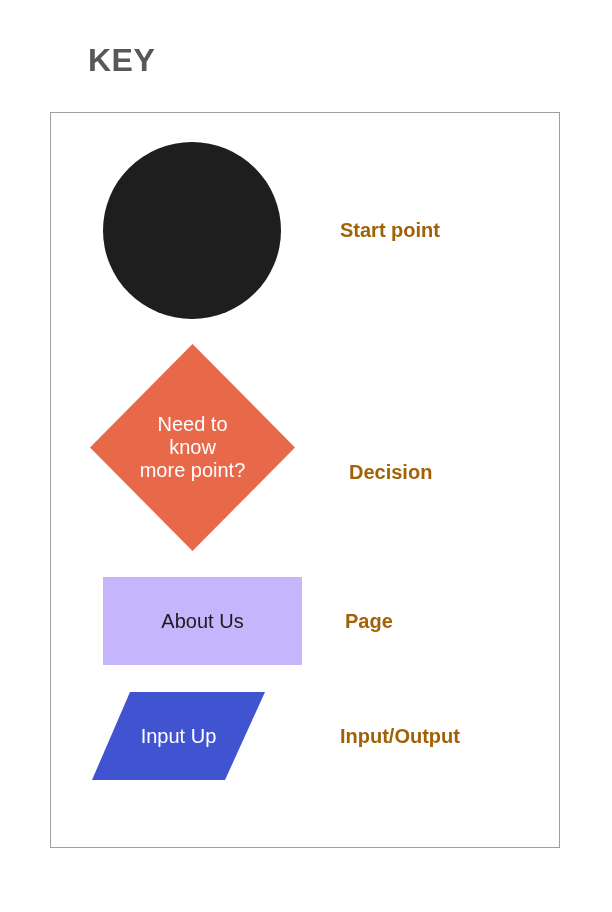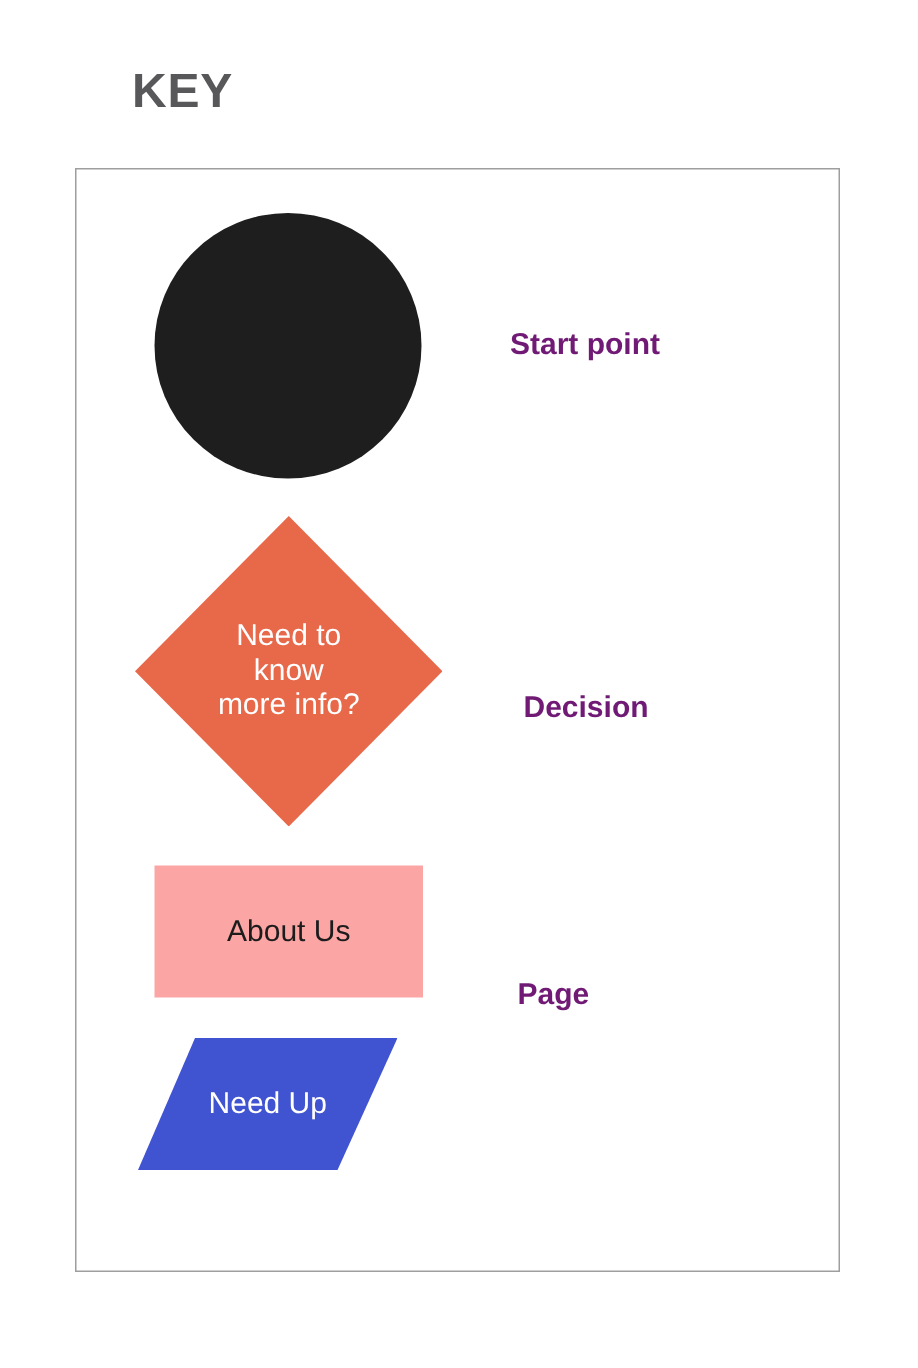--- a/index.html
+++ b/index.html
@@ -63,67 +63,68 @@
     left: 90px;
     top: 344px;
     width: 205px;
     height: 207px;
     background: #E8684A;
     clip-path: polygon(50% 0%, 100% 50%, 50% 100%, 0% 50%);
   }
   .shape.rectangle {
     left: 103px;
     top: 577px;
-    width: 179px;
+    width: 199px;
     height: 88px;
-    background: #fca5a5;
+    background: #c4b5fd;
   }
   .shape.parallelogram {
     left: 92px;
     top: 692px;
     width: 173px;
     height: 88px;
     background: #4053D0;
     clip-path: polygon(38px 0px, 173px 0px, 133px 88px, 0px 88px);
   }
 
   .label {
     position: absolute;
     font-size: 20px;
     font-weight: bold;
     line-height: 24px;
-    color: #701a75;
+    color: #a16207;
     white-space: nowrap;
   }
   .label-start    { left: 340px; top: 218px; }
   .label-decision { left: 349px; top: 460px; }
-  .label-page     { left: 345px; top: 609px; margin-top: 42px; }
+  .label-page     { left: 345px; top: 609px; }
   .label-io       { left: 340px; top: 724px; }
 </style>
 </head>
 <body>
 
 <div class="page">
 
   <h1 class="title">KEY</h1>
 
   <div class="key-box"></div>
 
   <div class="shape circle"></div>
   <div class="label label-start">Start point</div>
 
   <div class="shape diamond">
     <span class="shape-text">Need to
 know
-more info?</span>
+more point?</span>
   </div>
   <div class="label label-decision">Decision</div>
 
   <div class="shape rectangle">
     <span class="shape-text dark">About Us</span>
   </div>
   <div class="label label-page">Page</div>
 
   <div class="shape parallelogram">
-    <span class="shape-text">Need Up</span>
+    <span class="shape-text">Input Up</span>
   </div>
+  <div class="label label-io">Input/Output</div>
 
 </div>
 
 </body></html>

